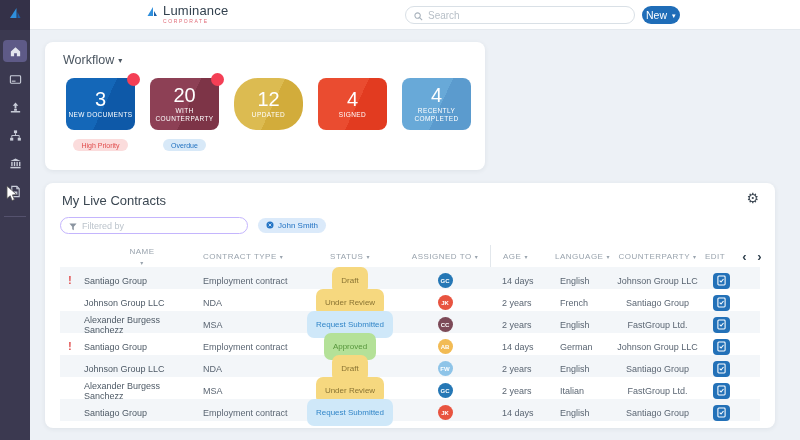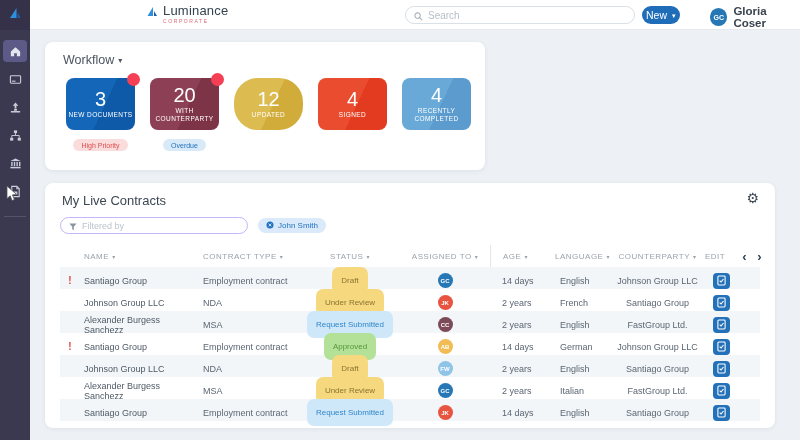--- a/index.html
+++ b/index.html
@@ -55,21 +55,21 @@
   .filter-input input { border:none; outline:none; flex:1; font-size:9px; color:#55606a; font-family:inherit; background:transparent; }
   .filter-input input::placeholder { color:#bcc4cc; }
   .chip { margin-left:10px; background:#dbeafa; border-radius:9px; height:15px; display:flex; align-items:center; padding:0 8px; gap:4px; font-size:8px; color:#2474c4; cursor:pointer; }
 
   .table { position:absolute; left:15px; top:62px; width:700px; }
   .grid-row { display:grid; grid-template-columns:20px 120px 100px 100px 90px 65px 55px 95px 55px; align-items:center; }
   .thead { height:22px; font-size:8px; color:#99a3ad; letter-spacing:.5px; position:relative; }
   .th { display:flex; align-items:center; gap:3px; text-transform:uppercase; cursor:pointer; }
   .th .sort { font-size:6px; color:#9aa4ae; }
   .th.c { justify-content:center; }
-  .th.pad4 { padding-left:4px; }
+  .th.pad4 { padding-left:4px;flex-direction:column; }
   .th.pad3 { padding-left:3px; }
   .th-age { border-left:1px solid #e2e7ec; height:22px; padding-left:12px; }
   .pagination { position:absolute; right:-2px; top:0; height:22px; display:flex; align-items:center; gap:10px; }
   .pg-btn { font-size:13px; font-weight:bold; color:#30404e; cursor:pointer; line-height:1; }
 
   .row { height:22px; font-size:9px; color:#5b6673; }
   .row:nth-child(odd) { background:#f3f6f9; }
   .cell-prio { text-align:center; color:#e04444; font-weight:bold; font-size:10px; }
   .cell-name { padding-left:4px; color:#4e5a66; }
   .cell-type { padding-left:3px; }
@@ -179,24 +179,20 @@
           <circle cx="4" cy="4" r="3" fill="none" stroke="#a8b2bc" stroke-width="1.2"></circle>
           <line x1="6.3" y1="6.3" x2="9" y2="9" stroke="#a8b2bc" stroke-width="1.2"></line>
         </svg>
     </span>
     <input placeholder="Search" style="">
   </div>
   <button class="new-btn">
     <span>New</span>
     <span class="new-caret">▾</span>
   </button>
-  <div class="user">
-    <span class="user-av">GC</span>
-    <span class="user-name">Gloria Coser</span>
-  </div>
 </div>
 
 <div class="panel wf-panel">
   <div class="wf-title">
     <span>Workflow</span>
     <span class="caret">▾</span>
   </div>
   <div class="wf-cards" id="wf-cards">
       <div class="wf-col">
         <div class="wf-card" style="background: linear-gradient(115deg, rgb(20, 103, 184) 55%, rgb(14, 89, 168) 55%);">

